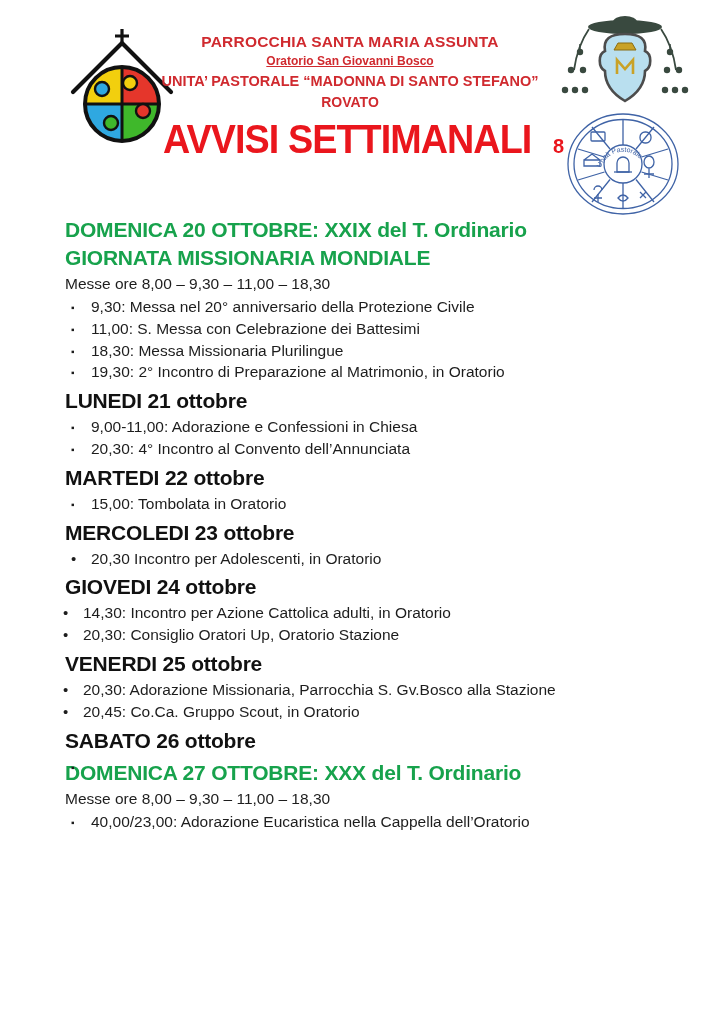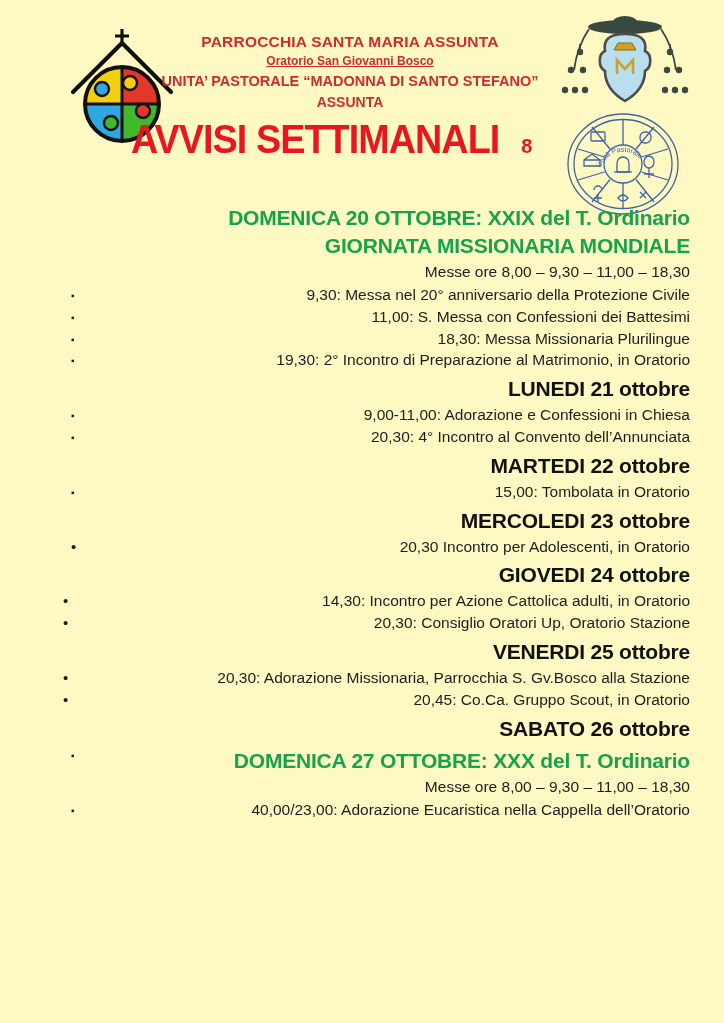--- a/index.html
+++ b/index.html
@@ -1,48 +1,48 @@
 <!DOCTYPE html>
 <html><head>
 <meta charset="utf-8">
 <style>
   html,body{margin:0;padding:0;background:#888;}
   .page{
     position:relative;
     width:724px;height:1023px;
-    background:#fef9c3;
+    background:#ffffff;
     font-family:"Liberation Sans", sans-serif;
     color:#1d1d1d;
     overflow:hidden;
     margin:0 auto;
   }
   
   .parish-logo{position:absolute;left:64px;top:26px;width:116px;height:122px;}
   .header-text{position:absolute;left:150px;top:32px;width:400px;text-align:center;color:#d02a2f;font-weight:bold;}
   .ht-line1{font-size:15.5px;line-height:20px;letter-spacing:.2px;}
   .ht-line2{font-size:12px;line-height:19px;text-decoration:underline;}
   .ht-line3{font-size:14.5px;line-height:21px;}
   .ht-line4{font-size:14px;line-height:20px;}
   .main-title{
-    position:absolute;left:71px;top:116px;width:505px;
-    text-align:center;color:#ea161d;white-space:nowrap;
+    position:absolute;left:59px;top:116px;width:505px;
+    text-align:right;color:#ea161d;white-space:nowrap;
   }
   .main-title .title-text{
     display:inline-block;
     font-size:41px;font-weight:bold;letter-spacing:-1px;
     transform:scaleX(.92);transform-origin:center;
   }
   .main-title .title-num{
     display:inline-block;font-size:20px;font-weight:bold;
     margin-left:6px;vertical-align:baseline;
   }
   .bishop-crest{position:absolute;left:558px;top:14px;width:134px;height:100px;}
   .up-seal{position:absolute;left:564px;top:112px;width:118px;height:106px;}
   
-  .announcements{position:absolute;left:65px;top:204px;right:34px;text-align:right;}
+  .announcements{position:absolute;left:65px;top:216px;right:34px;}
   .section{margin-top:4px;}
   .section:first-child{margin-top:0;}
   .sec-heading{margin:0;font-size:21px;line-height:28px;font-weight:bold;letter-spacing:-.2px;color:#111;}
   .section.sunday .sec-heading{color:#17a24c;}
   .intro{margin:1px 0 0 0;font-size:15.5px;line-height:22px;}
   ul.items{list-style:none;margin:1px 0 0 0;padding:0;}
   ul.items li{position:relative;font-size:15.5px;line-height:21.8px;padding-left:26px;}
   ul.items li .bullet{position:absolute;left:6px;top:0;}
   ul.items.square li .bullet{font-size:10px;top:1px;}
   ul.items.round li .bullet{font-size:15px;}
@@ -68,21 +68,21 @@
       <circle cx="38" cy="63" r="7" fill="#2fa8e1" stroke="#111" stroke-width="2.4"></circle>
       <circle cx="47" cy="97" r="7" fill="#3fb82b" stroke="#111" stroke-width="2.4"></circle>
       <circle cx="58" cy="78" r="37" fill="none" stroke="#111" stroke-width="4"></circle>
     </g>
   </svg>
 
   <div class="header-text">
     <div class="ht-line1">PARROCCHIA SANTA MARIA ASSUNTA</div>
     <div class="ht-line2">Oratorio San Giovanni Bosco</div>
     <div class="ht-line3">UNITA’ PASTORALE “MADONNA DI SANTO STEFANO”</div>
-    <div class="ht-line4">ASSUNTA</div>
+    <div class="ht-line4">ROVATO</div>
   </div>
 
   <div class="main-title">
     <span class="title-text">AVVISI SETTIMANALI</span><span class="title-num">8</span>
   </div>
 
   <svg class="bishop-crest" viewBox="0 0 134 100">
     <g stroke="#39493f" fill="none" stroke-width="1.8">
       <path d="M31 15 C22 28 18 42 16 56"></path>
       <path d="M103 15 C112 28 116 42 118 56"></path>
@@ -134,21 +134,21 @@
     </g>
   </svg>
 
   <div class="announcements">
       <section class="section sunday">
         <h2 class="sec-heading">DOMENICA 20 OTTOBRE: XXIX del T. Ordinario</h2>
         <h2 class="sec-heading">GIORNATA MISSIONARIA MONDIALE</h2>
         <p class="intro">Messe ore 8,00 – 9,30 – 11,00 – 18,30</p>
         <ul class="items square">
           <li><span class="bullet">▪</span><span>9,30: Messa nel 20° anniversario della Protezione Civile</span></li>
-          <li><span class="bullet">▪</span><span>11,00: S. Messa con Confessioni dei Battesimi</span></li>
+          <li><span class="bullet">▪</span><span>11,00: S. Messa con Celebrazione dei Battesimi</span></li>
           <li><span class="bullet">▪</span><span>18,30: Messa Missionaria Plurilingue</span></li>
           <li><span class="bullet">▪</span><span>19,30: 2° Incontro di Preparazione al Matrimonio, in Oratorio</span></li>
         </ul>
       </section>
       <section class="section weekday">
         <h2 class="sec-heading">LUNEDI 21 ottobre</h2>
         <ul class="items square">
           <li><span class="bullet">▪</span><span>9,00-11,00: Adorazione e Confessioni in Chiesa</span></li>
           <li><span class="bullet">▪</span><span>20,30: 4° Incontro al Convento dell’Annunciata</span></li>
         </ul>

